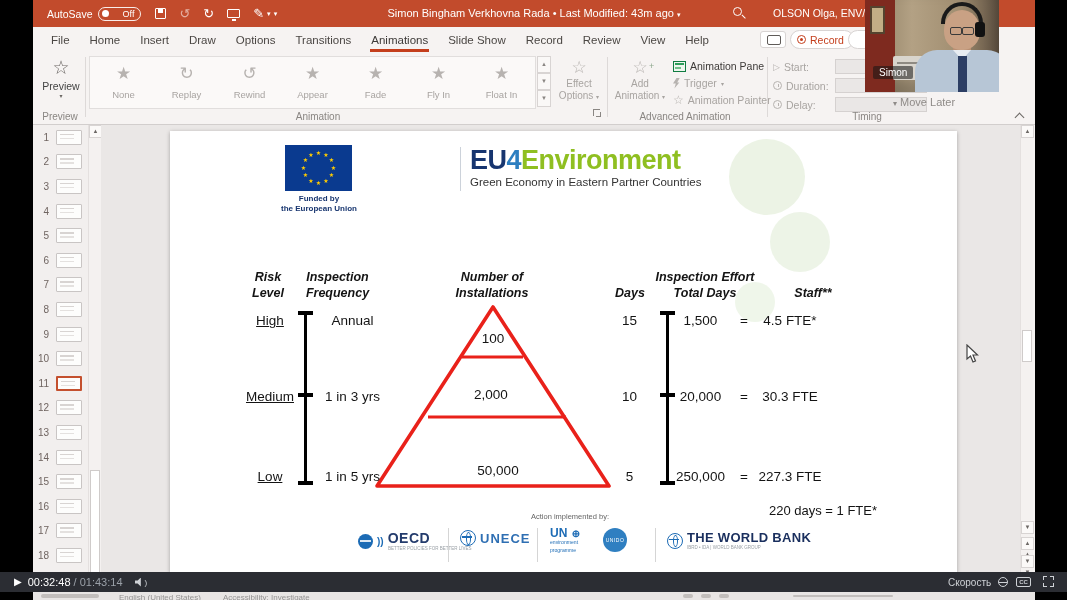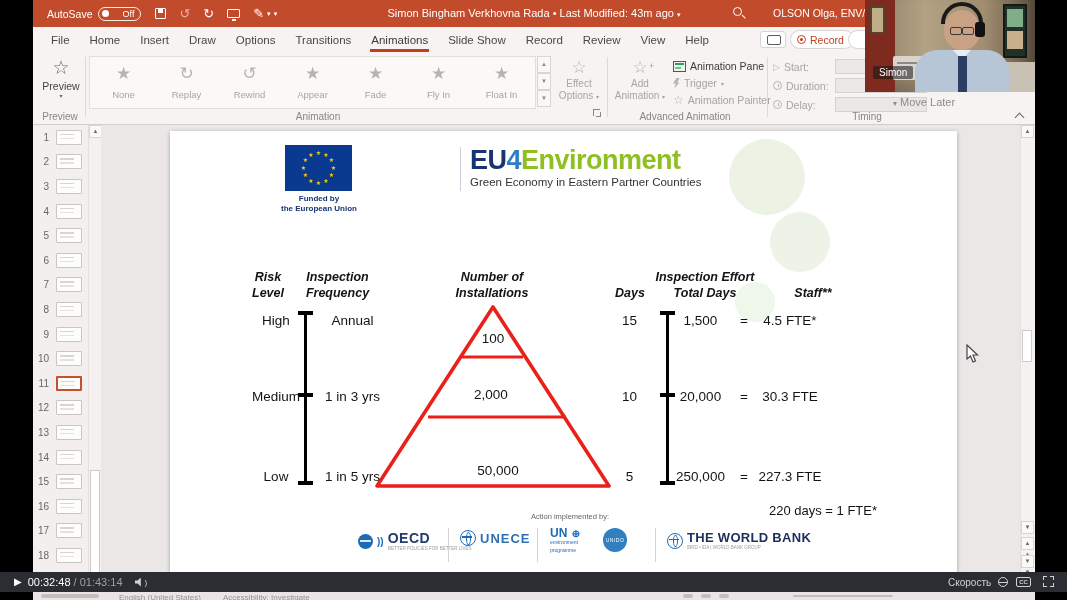--- a/index.html
+++ b/index.html
@@ -106,21 +106,21 @@
   .gcircle{position:absolute;border-radius:50%;background:#dcead0;}
   .slide-title{position:absolute;left:60px;top:88px;font-size:28.5px;letter-spacing:-.4px;color:#141414;white-space:nowrap;}
   .hdr{position:absolute;top:138px;text-align:center;font-style:italic;font-weight:bold;font-size:12.5px;line-height:16px;color:#141414;}
   .axis{position:absolute;width:3px;background:#000;}
   .axis-cap{position:absolute;width:15px;height:4px;background:#000;}
   .rows-layer div.drow{position:absolute;left:0;width:100%;height:18px;font-size:13.5px;color:#141414;}
   .rows-layer div.drow:nth-of-type(1){top:182px;}
   .rows-layer div.drow:nth-of-type(2){top:258px;}
   .rows-layer div.drow:nth-of-type(3){top:338px;}
   .drow span{position:absolute;text-align:center;}
-  .c-risk{left:61px;width:90px;}
+  .c-risk{left:55px;width:90px;text-decoration:underline;}
   .c-freq{left:135px;width:95px;}
   .c-days{left:432px;width:55px;}
   .c-total{left:478px;width:105px;}
   .c-eq{left:566px;width:16px;}
   .c-staff{left:570px;width:100px;}
   .pyr-label{position:absolute;font-size:13.5px;color:#141414;text-align:center;}
   .fte-note{position:absolute;left:557px;top:372px;width:150px;text-align:right;font-size:13px;color:#141414;}
   .action-by{position:absolute;left:320px;top:381px;width:160px;text-align:center;font-size:7.5px;color:#666;}
   .partner-sep{position:absolute;top:397px;width:1px;height:34px;background:#d5d5d5;}
   .partner{position:absolute;top:399px;display:flex;align-items:center;gap:4px;}
@@ -163,21 +163,21 @@
   .pglobe::after{content:"";position:absolute;left:0;top:3.6px;width:8px;height:1.1px;background:#cfd2d6;}
   .ccbox{position:absolute;left:1016px;top:5px;width:15px;height:10px;border:1.2px solid #cfd2d6;border-radius:2px;font-size:6px;color:#cfd2d6;text-align:center;line-height:8px;font-weight:bold;}
   .fsbox{position:absolute;left:1043px;top:4px;width:11px;height:11px;}
   .fsbox i{position:absolute;width:4px;height:4px;border:0 solid #cfd2d6;}
   .fsbox i:nth-child(1){left:0;top:0;border-left-width:1.4px;border-top-width:1.4px;}
   .fsbox i:nth-child(2){right:0;top:0;border-right-width:1.4px;border-top-width:1.4px;}
   .fsbox i:nth-child(3){left:0;bottom:0;border-left-width:1.4px;border-bottom-width:1.4px;}
   .fsbox i:nth-child(4){right:0;bottom:0;border-right-width:1.4px;border-bottom-width:1.4px;}
 
   
-  .webcam{position:absolute;left:865px;top:0;width:170px;height:92px;overflow:hidden;z-index:50;background:linear-gradient(90deg,#8a7a60 0%,#b3a184 35%,#a18e71 70%,#5f5142 100%);box-shadow:inset 0 -14px 18px rgba(0,0,0,.25);}
+  .webcam{position:absolute;left:865px;top:0;width:134px;height:92px;overflow:hidden;z-index:50;background:linear-gradient(90deg,#8a7a60 0%,#b3a184 35%,#a18e71 70%,#5f5142 100%);box-shadow:inset 0 -14px 18px rgba(0,0,0,.25);}
   .wc-redwall{position:absolute;left:0;top:0;width:30px;height:92px;background:#7e2a1f;}
   .wc-frame1{position:absolute;left:5px;top:6px;width:15px;height:28px;background:#c2ae86;border:2px solid #54432f;}
   .wc-poster{position:absolute;left:138px;top:4px;width:24px;height:54px;background:#22302a;border:2px solid #121a15;}
   .wc-poster::before{content:"";position:absolute;left:2px;top:3px;width:16px;height:18px;background:#7fae88;}
   .wc-poster::after{content:"";position:absolute;left:2px;top:25px;width:16px;height:18px;background:#c7b08a;}
   .wc-print{position:absolute;left:28px;top:56px;width:36px;height:24px;background:#d9d5cd;border-radius:2px;}
   .wc-print::after{content:"";position:absolute;left:4px;top:6px;width:26px;height:2px;background:#8e8a82;}
   .wc-desk{position:absolute;left:118px;top:62px;width:52px;height:30px;background:#c9c2b4;}
   .wc-shirt{position:absolute;left:50px;top:50px;width:94px;height:42px;background:#b7c6d6;border-radius:22px 22px 0 0;}
   .wc-collar{position:absolute;left:88px;top:50px;width:18px;height:10px;background:#e8edf2;clip-path:polygon(0 0,100% 0,50% 100%);}

